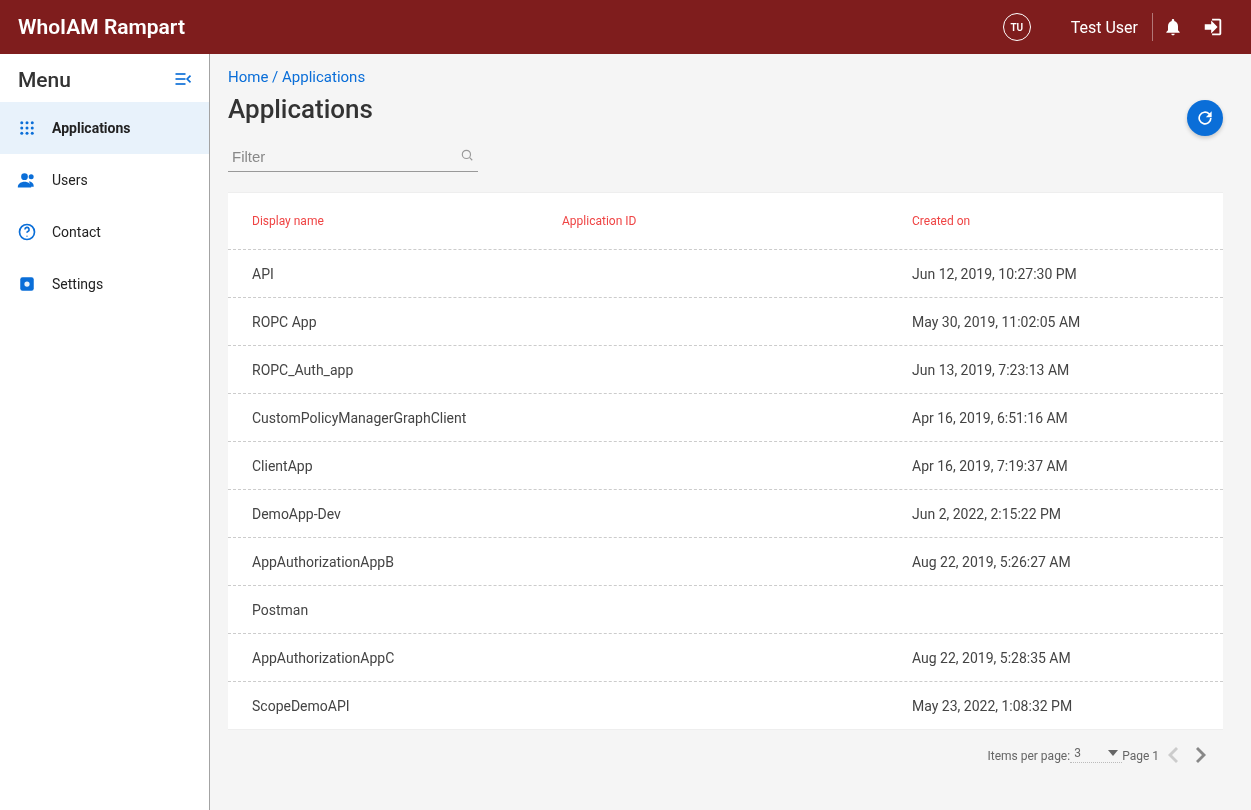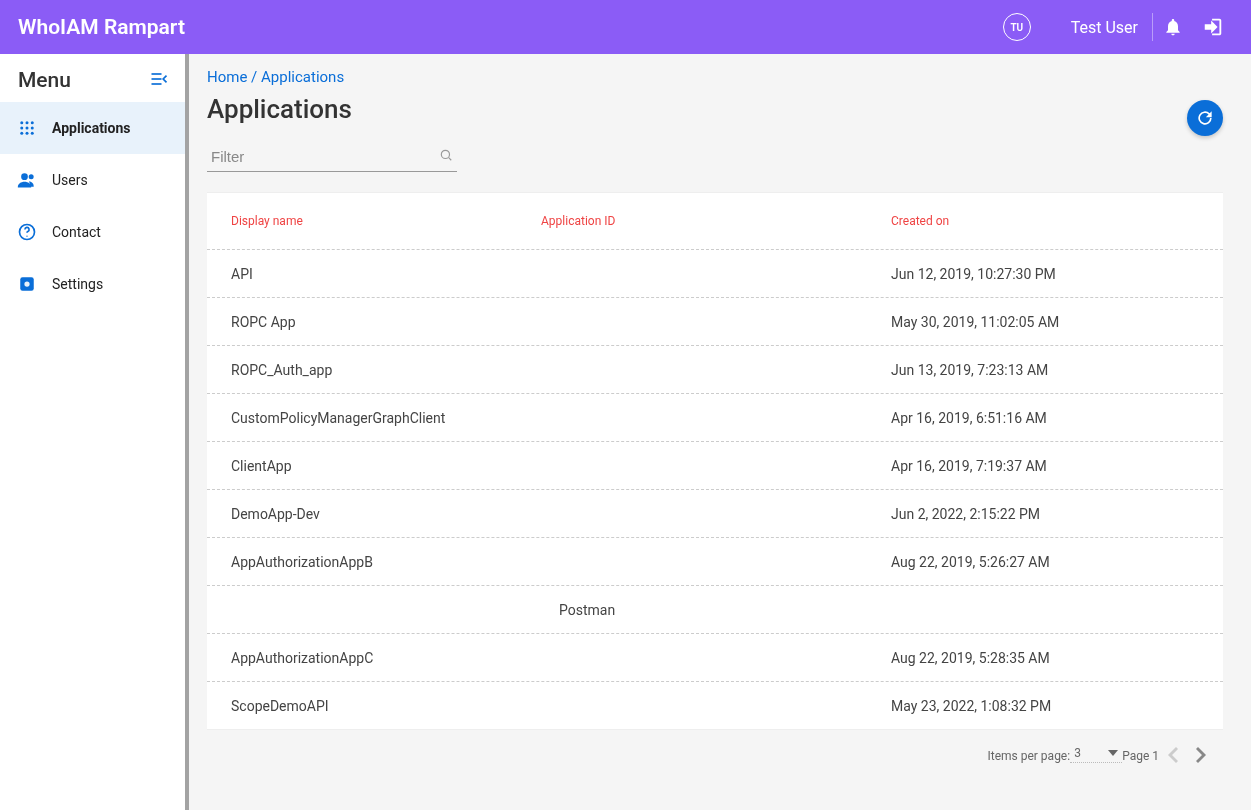--- a/index.html
+++ b/index.html
@@ -11,21 +11,21 @@
   }
   .app {
     display: flex;
     flex-direction: column;
     height: 810px;
     width: 1251px;
     background: #f5f5f5;
   }
   .topbar {
     height: 54px;
-    background: #8b5cf6;
+    background: #7f1d1d;
     color: #fff;
     display: flex;
     align-items: center;
     padding: 0 18px;
   }
   .topbar .title {
     font-size: 21px;
     font-weight: 600;
     flex: 1;
   }
@@ -54,23 +54,23 @@
     justify-content: center;
     cursor: pointer;
   }
   .topbar-icon svg { fill: #fff; }
   .main-row {
     flex: 1;
     display: flex;
     overflow: hidden;
   }
   .sidebar {
-    width: 189px;
+    width: 210px;
     background: #fff;
-    border-right: 4px solid #a3a3a3;
+    border-right: 1px solid #a3a3a3;
     display: flex;
     flex-direction: column;
   }
   .sidebar-header {
     display: flex;
     align-items: center;
     padding: 14px 16px 10px 18px;
     justify-content: space-between;
   }
   .sidebar-header h2 {
@@ -171,21 +171,20 @@
     height: 56px;
     color: #ef4444;
     font-size: 12px;
     justify-content: center;
   }
   .trow {
     height: 48px;
     color: #444;
     border-top: 1px dashed #ccc;
     cursor: pointer;
-    justify-content: flex-end;
   }
   .col-name { flex: 0 0 330px; padding-left: 20px; }
   .col-appid { flex: 0 0 350px; }
   .col-created { flex: 1; }
   .paginator {
     display:flex;
     align-items:flex-end;
     justify-content:flex-end;
     padding: 14px 8px 4px;
     color: #666;

